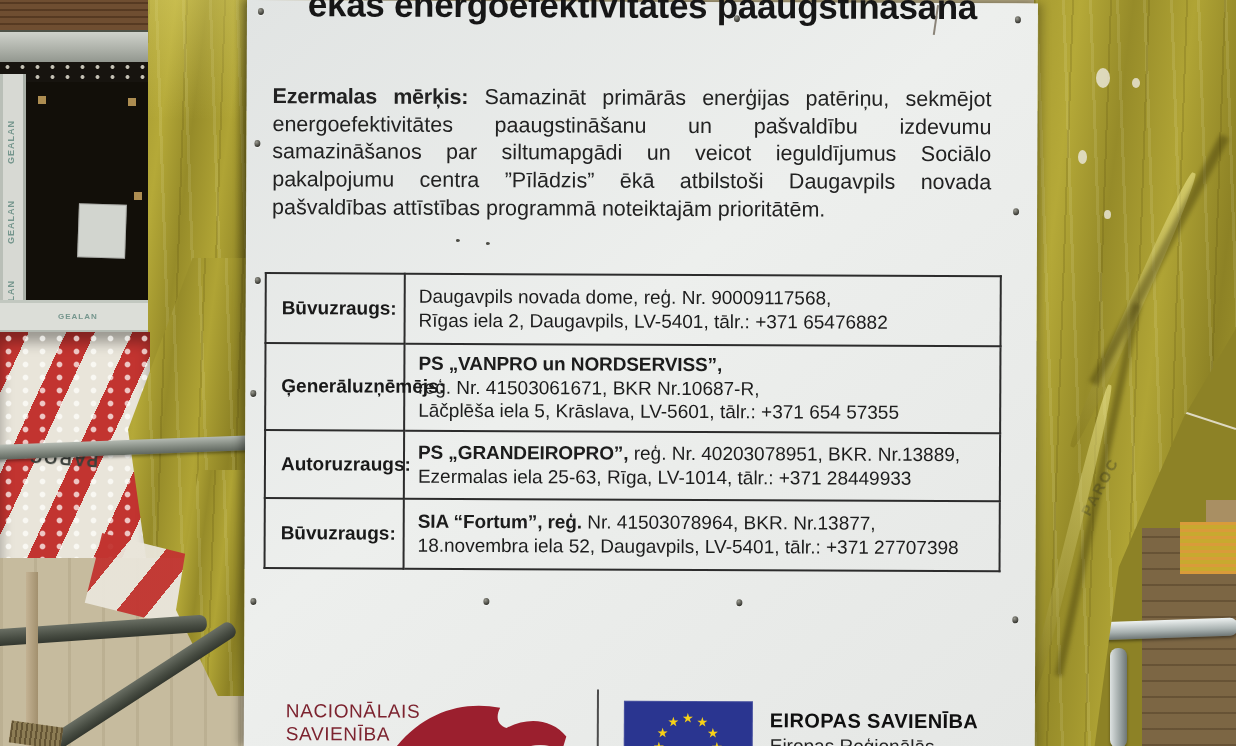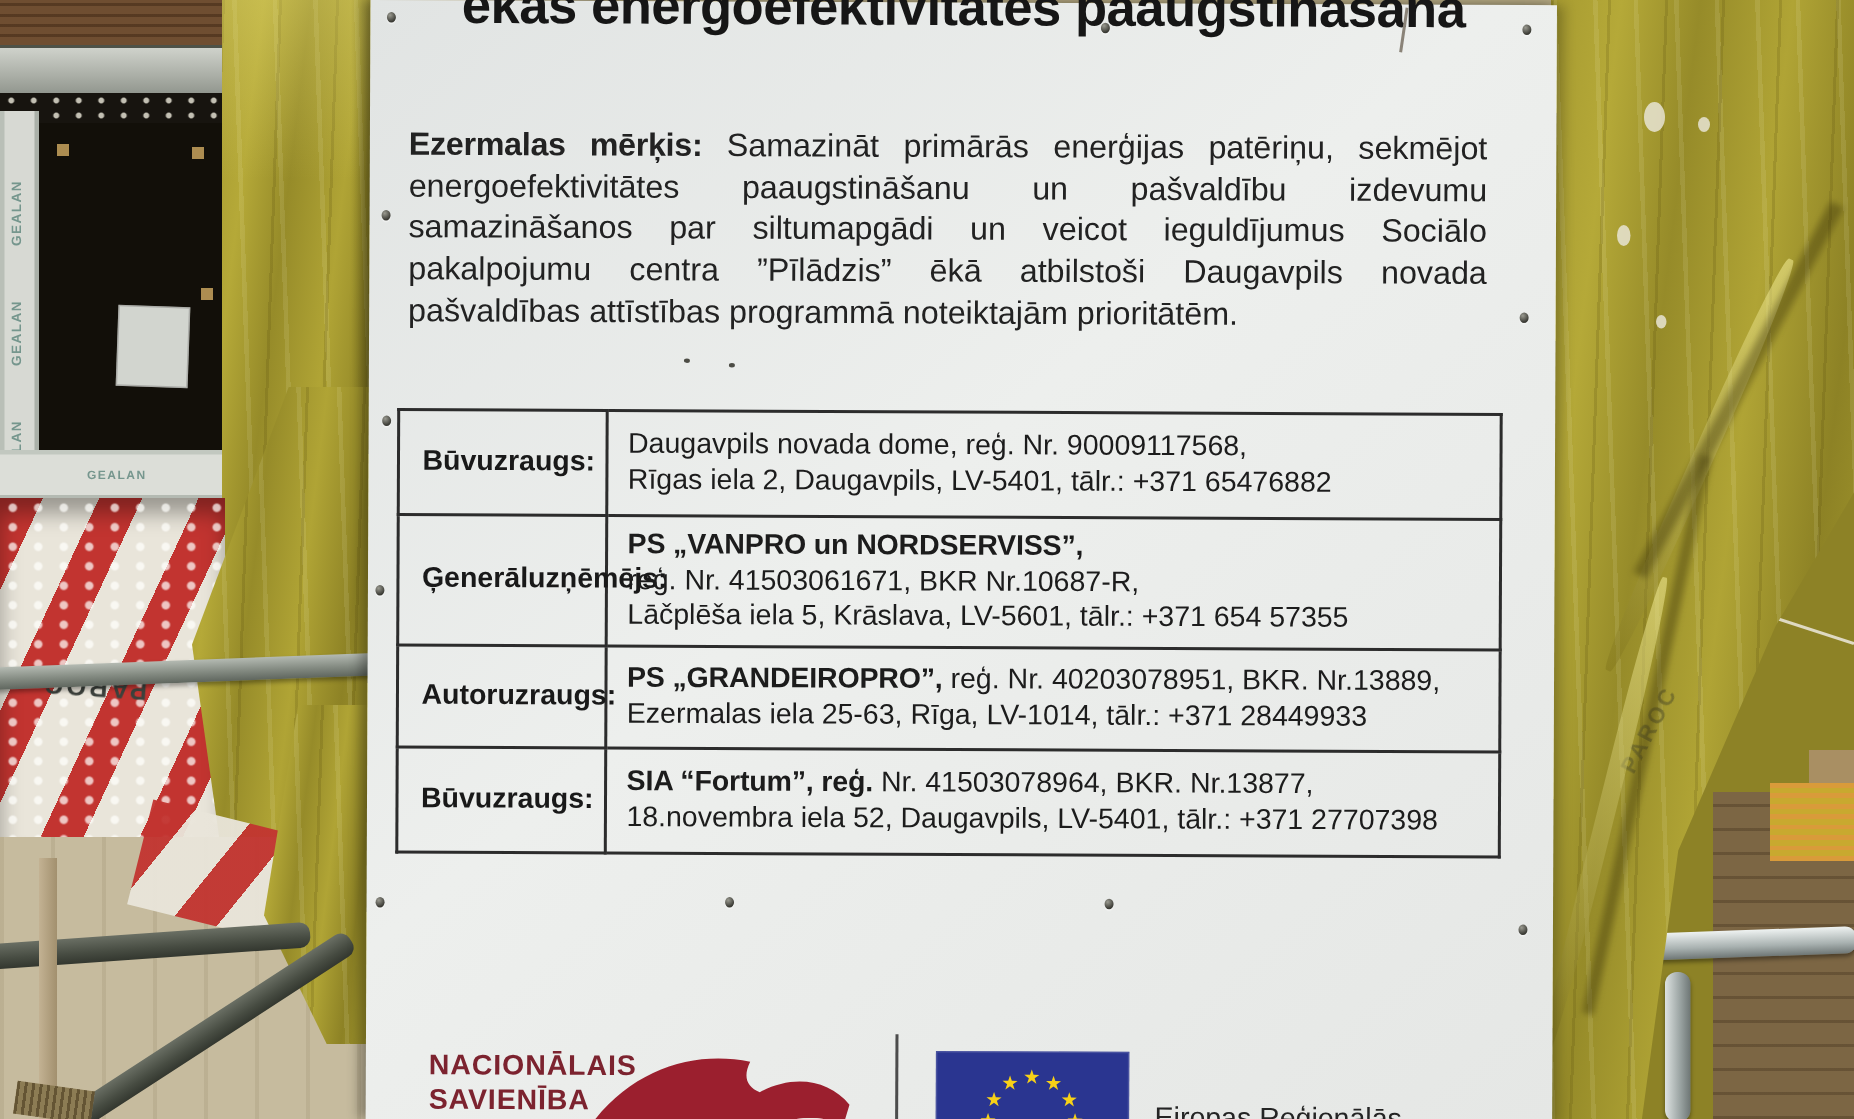--- a/index.html
+++ b/index.html
@@ -104,21 +104,21 @@
   .label-cell{width:121px;font-weight:bold;font-size:19px;padding-left:15px;color:#191919;}
   .value-cell{font-size:19px;line-height:23.6px;padding:7px 6px 7px 13px;color:#1c1c1c;}
   .value-cell b{letter-spacing:-0.1px;}
   .screw{width:6px;height:7px;border-radius:50%;
     background:radial-gradient(circle at 35% 30%,#9a9a90,#3a3a34 70%);
     box-shadow:0 1px 1px rgba(255,255,255,.55);}
   .speck{width:4px;height:3px;border-radius:50%;background:#4c4c45;}
   .scratch{left:688px;top:2px;width:2px;height:30px;background:#8a8378;transform:rotate(8deg);}
 
   
-  .nap-text{font-size:19px;font-weight:700;color:#7c232f;letter-spacing:.6px;}
+  .nap-text{font-size:19px;font-weight:400;color:#7c232f;letter-spacing:.6px;}
   .nap-line1{left:42px;top:700px;}
   .nap-line2{left:42px;top:723px;}
   .nap-flag{left:143px;top:692px;width:186px;height:112px;}
   .footer-divider{left:353px;top:688px;width:2px;height:60px;background:#4c4c4c;}
   .eu-flag{left:380px;top:699px;width:129px;height:92px;background:#2a3590;
     box-shadow:inset 0 0 0 1px rgba(255,255,255,.15);overflow:hidden;}
   .eu-star{position:absolute;color:#f7d117;font-size:13px;line-height:13px;width:13px;
     text-align:center;transform:translate(-50%,-50%);}
   .eu-title{left:526px;top:707px;font-size:20px;font-weight:bold;color:#101010;letter-spacing:.4px;}
   .eu-sub{left:526px;top:733px;font-size:19px;color:#242424;}
@@ -252,16 +252,17 @@
     <div class="abs eu-flag">
         <span class="eu-star" style="left: 64px; top: 17px;">★</span>
         <span class="eu-star" style="left: 78.5px; top: 20.8853px;">★</span>
         <span class="eu-star" style="left: 89.1147px; top: 31.5px;">★</span>
         <span class="eu-star" style="left: 93px; top: 46px;">★</span>
         <span class="eu-star" style="left: 35px; top: 46px;">★</span>
         <span class="eu-star" style="left: 38.8853px; top: 31.5px;">★</span>
         <span class="eu-star" style="left: 49.5px; top: 20.8853px;">★</span>
       </div>
 
+    <div class="abs eu-title">EIROPAS SAVIENĪBA</div>
     <div class="abs eu-sub">Eiropas Reģionālās</div>
   </div>
 
 </div>
 
 </body></html>

